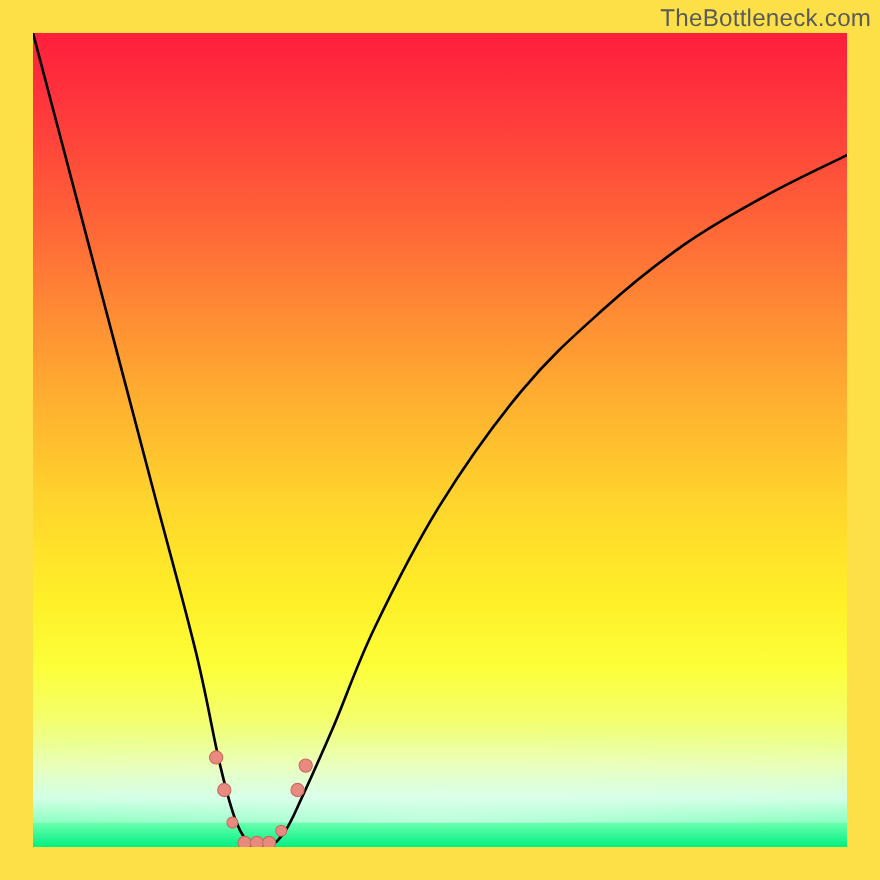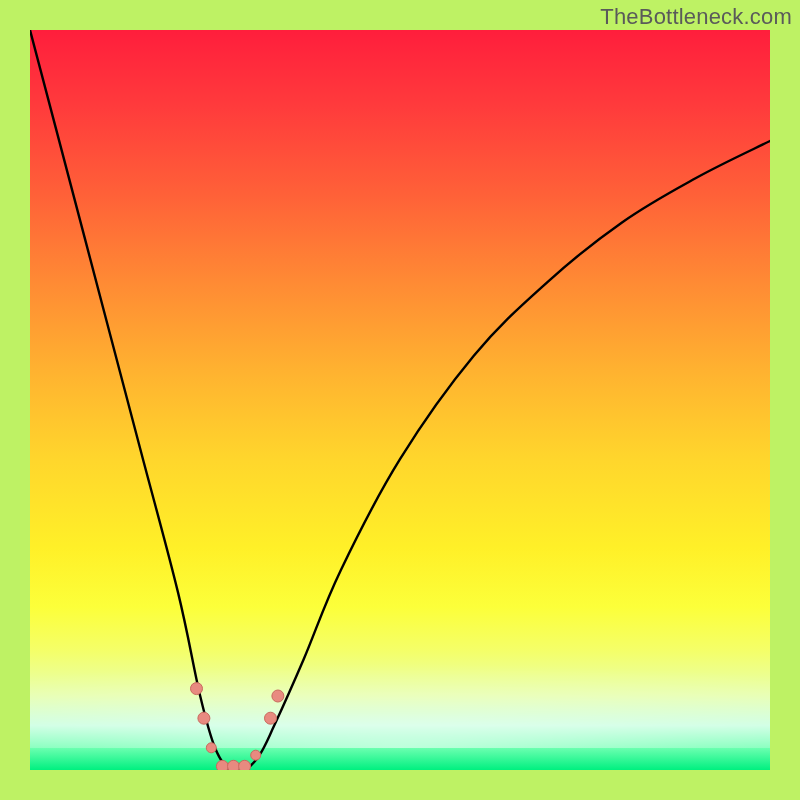--- a/index.html
+++ b/index.html
@@ -10,21 +10,21 @@
     background: #000;
     overflow: hidden;
     font-family: Arial, Helvetica, sans-serif;
   }
   .frame {
     position: absolute;
     left: 0;
     top: 0;
     width: 800px;
     height: 800px;
-    background: #bef264;
+    background: #fde047;
   }
   .plot {
     position: absolute;
     left: 30px;
     top: 30px;
     width: 740px;
     height: 740px;
     overflow: hidden;
   }
   .gradient {

